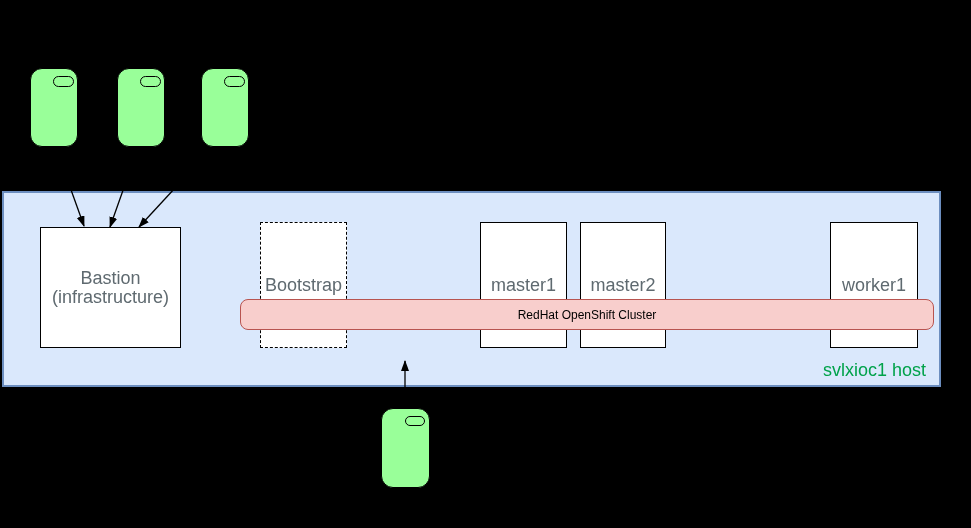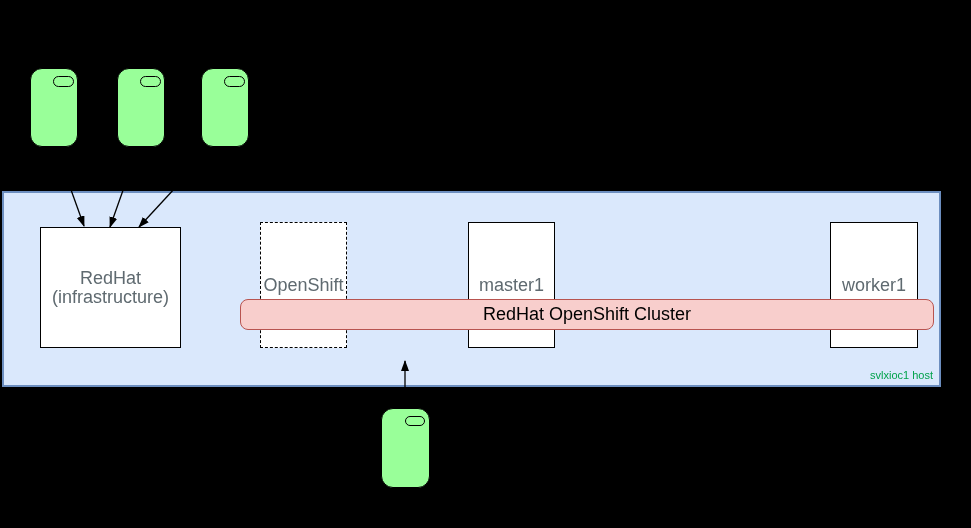--- a/index.html
+++ b/index.html
@@ -9,42 +9,42 @@
     --device-fill:#99FF99; --device-border:#000000;
     --host-label-color:#00A24A; --arrow:#000000; --canvas-bg:#000000;
   }
   html,body{margin:0;padding:0;}
   body{background:var(--canvas-bg);font-family:"Liberation Sans",sans-serif;}
   .canvas{position:relative;width:971px;height:528px;background:var(--canvas-bg);overflow:hidden;}
 
   .host{position:absolute;left:2px;top:191px;width:939px;height:196px;
         background:var(--host-fill);border:2px solid var(--host-border);
         box-sizing:border-box;z-index:1;}
-  .host-label{position:absolute;right:6px;bottom:4px;font-size:11px;
+  .host-label{position:absolute;right:13px;bottom:4px;font-size:18px;
         color:var(--host-label-color);}
 
   .node{position:absolute;top:222px;width:87px;height:126px;
         background:var(--node-fill);border:1px solid var(--node-border);
         box-sizing:border-box;z-index:2;display:flex;align-items:center;
         justify-content:center;}
   .node-label{font-size:18px;color:var(--node-label);text-align:center;
         line-height:19px;white-space:pre-line;}
   .bastion{left:40px;top:227px;width:141px;height:121px;}
   .bootstrap{left:260px;width:87px;border-style:dashed;border-width:1.5px;}
   .master0{left:380px;}
-  .master1{left:468px;}
+  .master1{left:480px;}
   .master2{left:580px;width:86px;}
   .worker0{left:730px;}
   .worker1{left:830px;width:88px;}
 
   .band{position:absolute;left:240px;top:299px;width:694px;height:31px;
         background:var(--band-fill);border:1px solid var(--band-border);
         border-radius:8px;box-sizing:border-box;z-index:3;display:flex;
         align-items:center;justify-content:center;}
-  .band-label{font-size:18px;color:var(--band-label);}
+  .band-label{font-size:12px;color:var(--band-label);}
 
   .device{position:absolute;width:48px;height:79px;background:var(--device-fill);
         border:1px solid var(--device-border);border-radius:12px;
         box-sizing:border-box;z-index:2;}
   .device .pill{position:absolute;top:7px;right:3px;width:21px;height:11px;
         border:1px solid var(--device-border);border-radius:6px;
         box-sizing:border-box;}
   .d1{left:30px;top:68px;} .d2{left:117px;top:68px;} .d3{left:201px;top:68px;}
   .d4{left:381px;top:408px;width:49px;height:80px;}
   .d4 .pill{right:4px;width:20px;height:10px;}
@@ -54,29 +54,32 @@
 </head>
 <body>
 
 <div class="canvas">
 
   <div class="host">
     <span class="host-label">svlxioc1 host</span>
   </div>
 
   <div class="node bastion">
-    <span class="node-label">RedHat
+    <span class="node-label">Bastion
 (infrastructure)</span>
   </div>
 
   <div class="node bootstrap">
-    <span class="node-label">OpenShift</span>
+    <span class="node-label">Bootstrap</span>
   </div>
   <div class="node master1">
     <span class="node-label">master1</span>
+  </div>
+  <div class="node master2">
+    <span class="node-label">master2</span>
   </div>
   <div class="node worker1">
     <span class="node-label">worker1</span>
   </div>
 
   <div class="band">
     <span class="band-label">RedHat OpenShift Cluster</span>
   </div>
 
   <div class="device d1">

